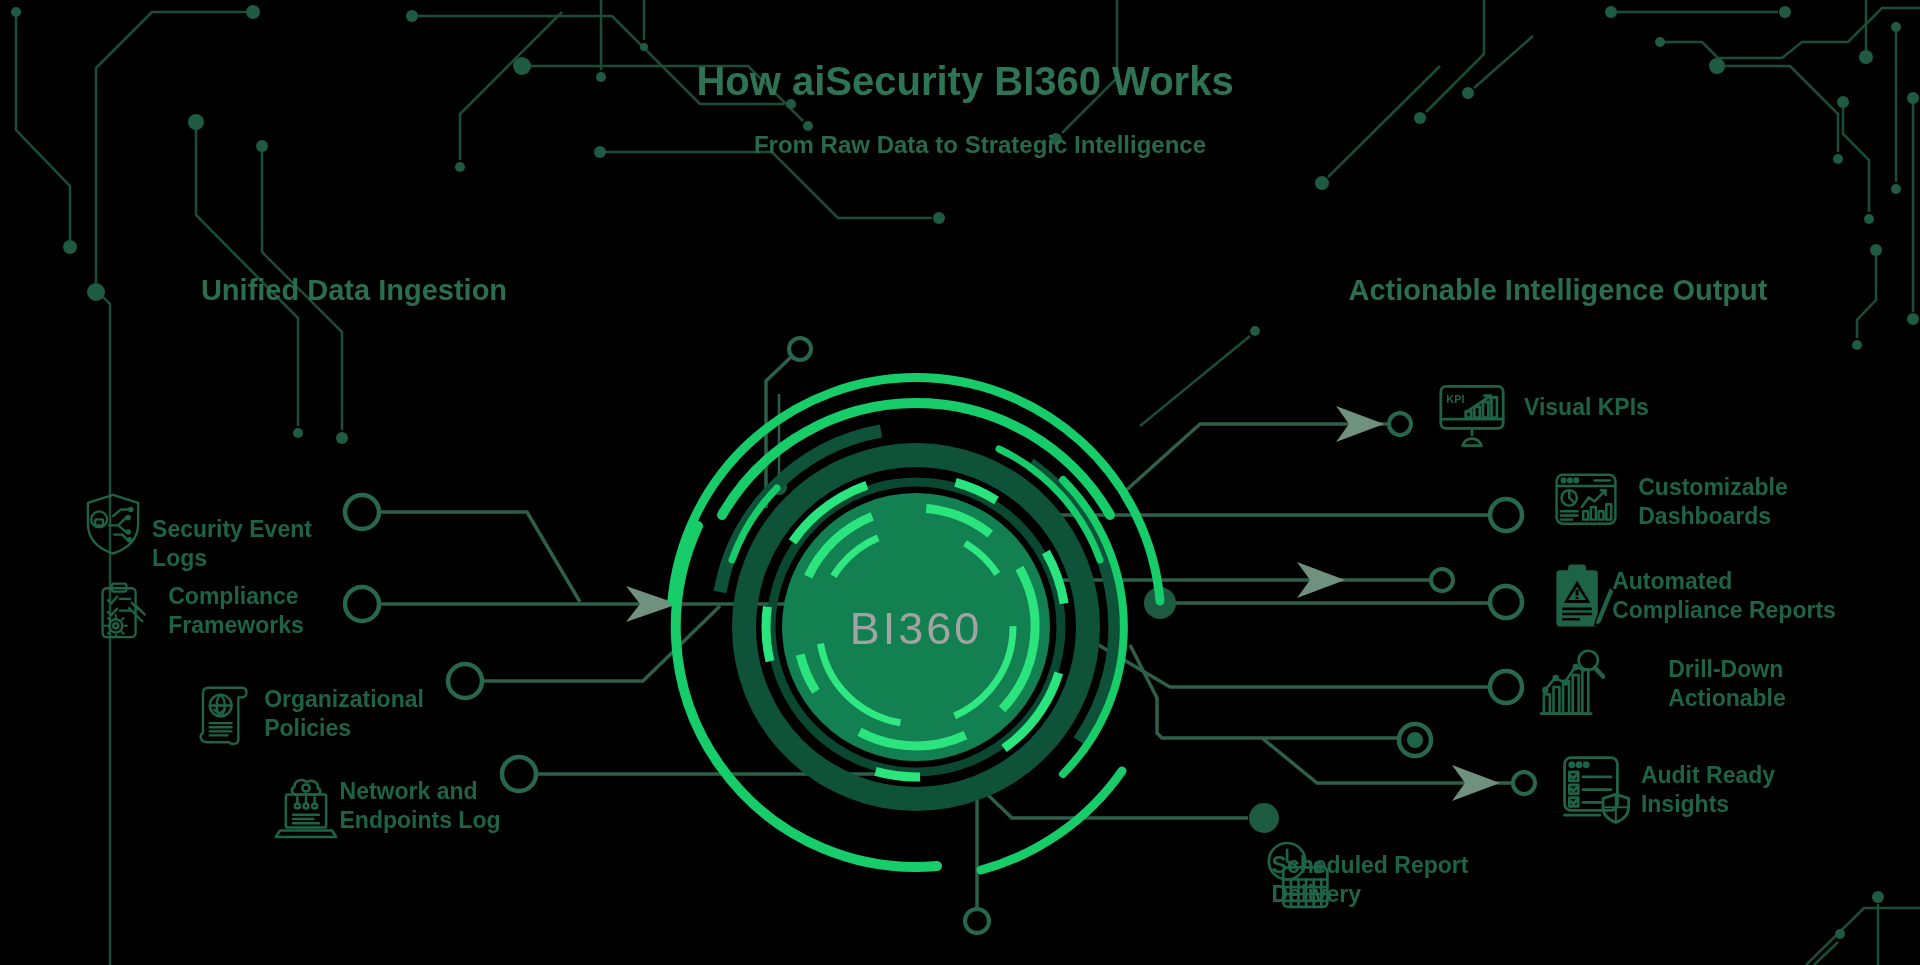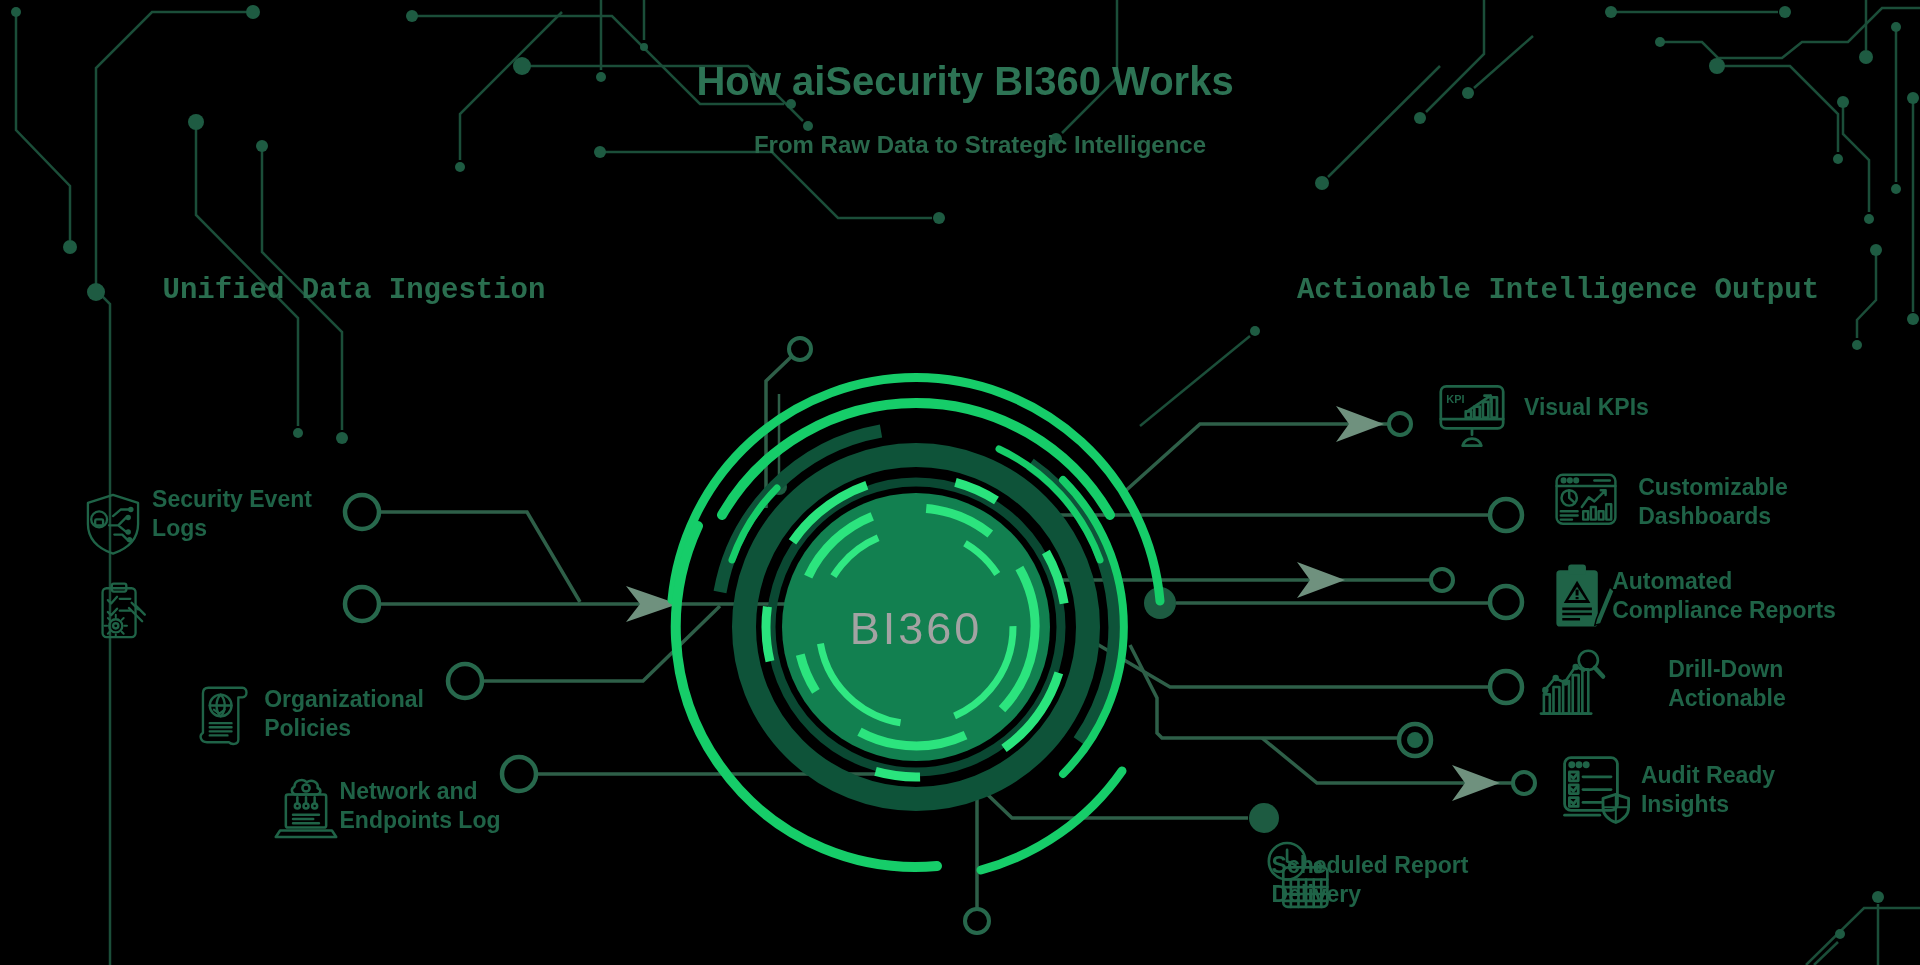--- a/index.html
+++ b/index.html
@@ -2,21 +2,21 @@
 <html><head>
 <meta charset="utf-8">
 <style>
   html,body{margin:0;padding:0;background:#000;}
   .stage{position:relative;width:1920px;height:965px;background:#000;overflow:hidden;
          font-family:"Liberation Sans","DejaVu Sans",sans-serif;}
   svg.scene{position:absolute;left:0;top:0;width:1920px;height:965px;}
   .abs{position:absolute;transform:translate(-50%,-50%);}
   .title{font-size:40px;font-weight:700;color:#2d7354;white-space:nowrap;}
   .subtitle{font-size:24px;font-weight:700;color:#29684b;white-space:nowrap;}
-  .section-heading{font-size:29px;font-weight:700;color:#2a6e4f;white-space:nowrap;font-family:Liberation Mono, monospace;}
+  .section-heading{font-size:29px;font-weight:700;color:#2a6e4f;white-space:nowrap;}
   .item-label{font-size:23px;font-weight:700;color:#1f6347;line-height:1.24;white-space:nowrap;}
   .item-label span{display:block;}
   .item-label.left-align{text-align:left;transform:translate(0,-50%);}
   .hub-label{font-size:45px;font-weight:400;color:#a3a3a3;letter-spacing:3px;white-space:nowrap;}
   .icon{position:absolute;}
   .icon svg{display:block;}
 </style>
 </head>
 <body>
 
@@ -313,23 +313,27 @@
       <circle cx="33" cy="28" r="24"></circle>
       <path d="M33,28 L33,13 M33,28 L44,33"></path>
       <rect x="28" y="36" width="58" height="52" rx="6"></rect>
       <rect x="70" y="30" width="7" height="12" rx="3"></rect>
       <path d="M28,52 H86"></path>
       <path d="M38,52 V88 M48,52 V88 M58,52 V88 M68,52 V88 M78,52 V88"></path>
       <path d="M28,62 H86 M28,71 H86 M28,80 H86"></path>
     </svg>
   </div>
 
-  <div class="abs item-label" style="left:232px;top:514px">
+  <div class="abs item-label" style="left:232px;top:544px">
     <span>Security Event</span>
     <span>Logs</span>
+  </div>
+  <div class="abs item-label" style="left:236px;top:611px">
+    <span>Compliance</span>
+    <span>Frameworks</span>
   </div>
   <div class="abs item-label" style="left:344px;top:714px">
     <span>Organizational</span>
     <span>Policies</span>
   </div>
   <div class="abs item-label" style="left:420px;top:806px">
     <span>Network and</span>
     <span>Endpoints Log</span>
   </div>
 

